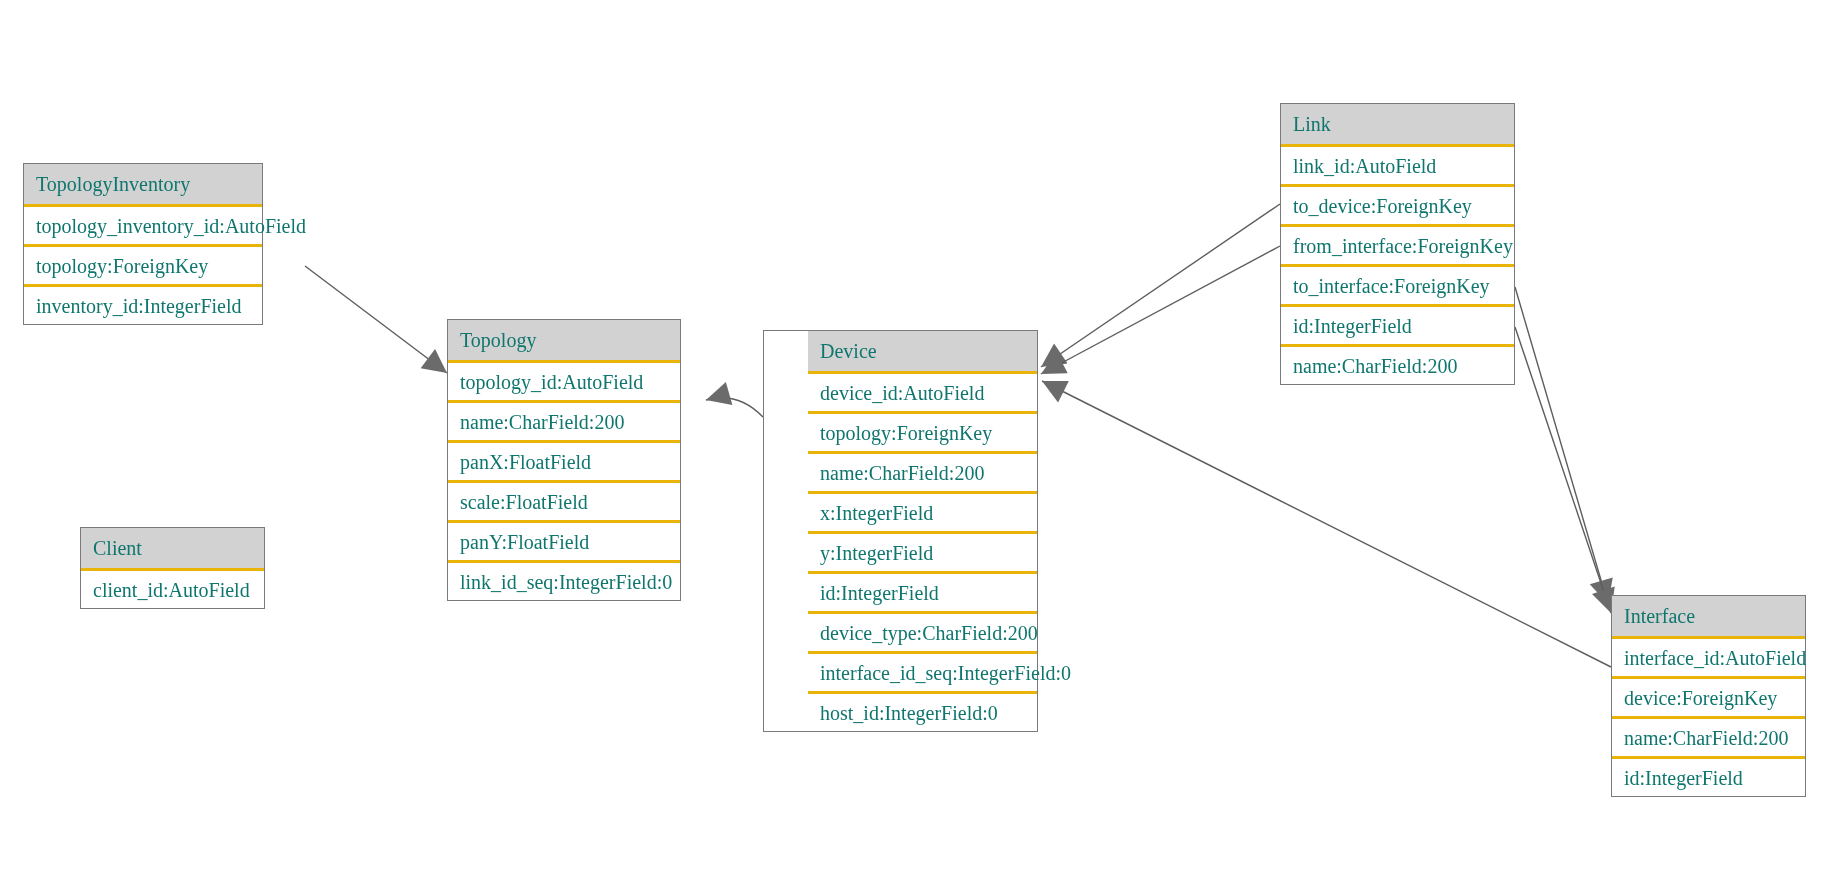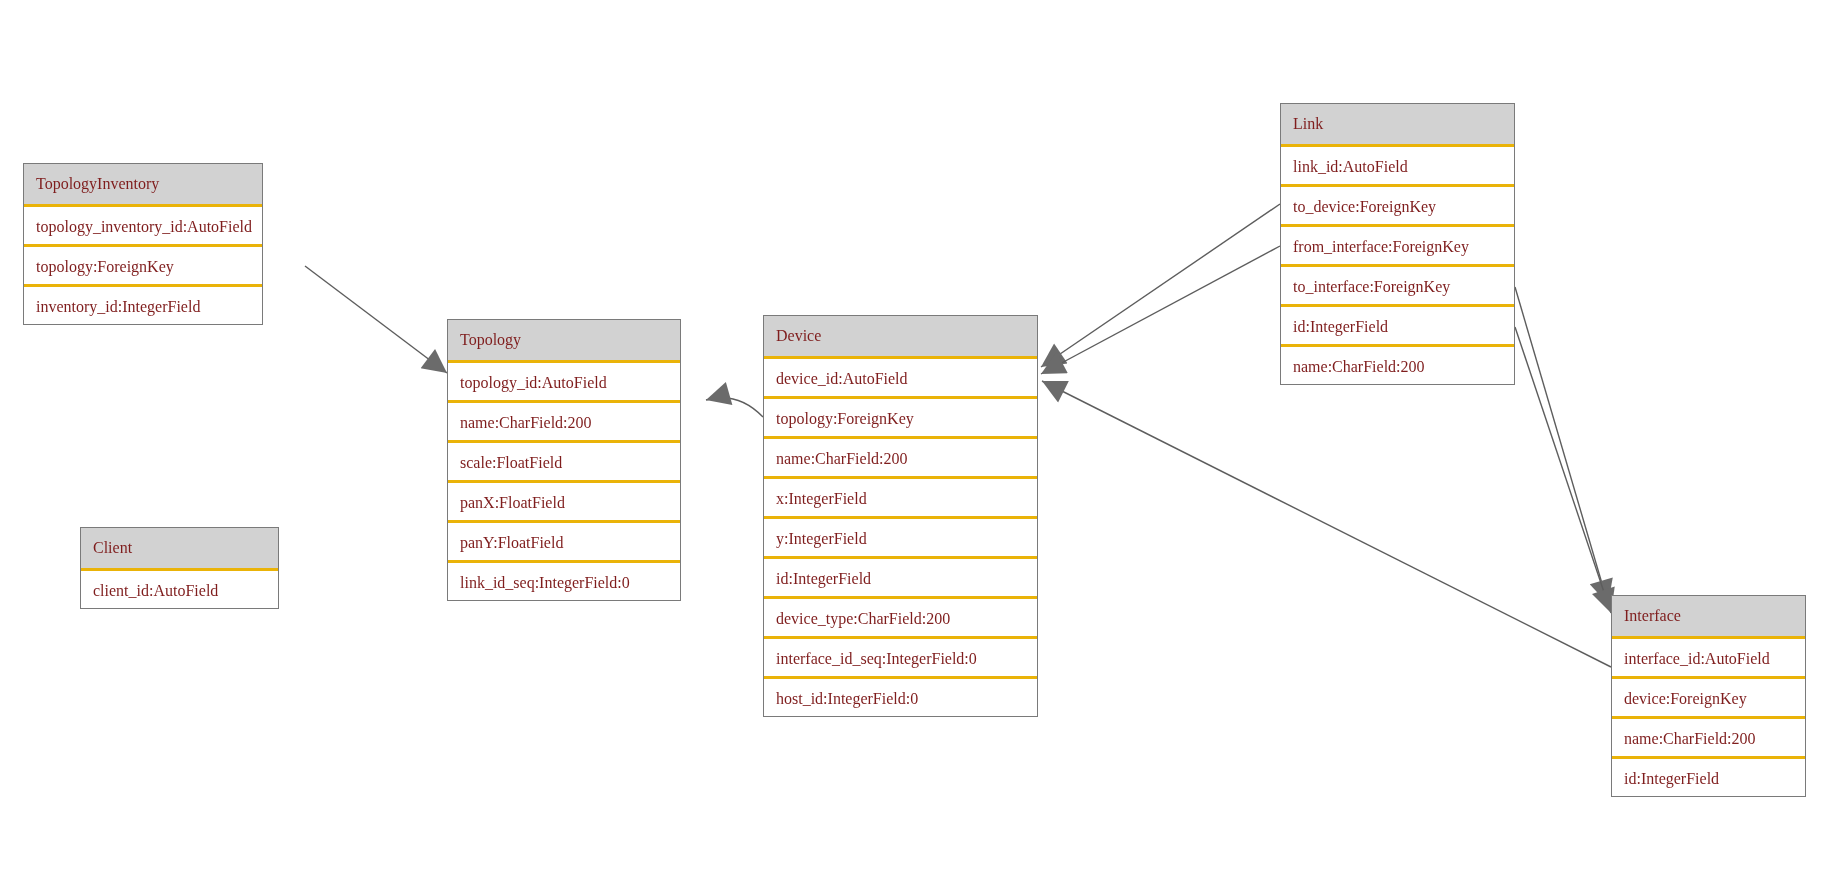--- a/index.html
+++ b/index.html
@@ -20,22 +20,22 @@
     left: 0;
     top: 0;
     width: 1824px;
     height: 874px;
   }
   .entity {
     position: absolute;
     border: 1px solid #7a7a7a;
     background: #ffffff;
     box-sizing: border-box;
-    color: #7f1d1d;
-    font-size: 16px;
+    color: #0f766e;
+    font-size: 20px;
   }
   .entity .hdr {
     height: 40px;
     line-height: 40px;
     background: #d2d2d2;
     padding-left: 12px;
     box-sizing: border-box;
     white-space: nowrap;
   }
   .entity .row {
@@ -43,22 +43,22 @@
     line-height: 39px;
     border-top: 3px solid #eab308;
     padding-left: 12px;
     box-sizing: border-box;
     white-space: nowrap;
     background: #ffffff;
   }
   
   #ent-topology-inventory { left: 23px;   top: 163px; width: 240px; }
   #ent-topology           { left: 447px;  top: 319px; width: 234px; }
-  #ent-client             { left: 80px;   top: 527px; width: 199px; }
-  #ent-device             { left: 763px;  top: 315px; width: 275px; }
+  #ent-client             { left: 80px;   top: 527px; width: 185px; }
+  #ent-device             { left: 763px;  top: 330px; width: 275px; padding-left: 44px; }
   #ent-link               { left: 1280px; top: 103px; width: 235px; }
   #ent-interface          { left: 1611px; top: 595px; width: 195px; }
 </style>
 </head>
 <body>
 
 <div id="canvas">
 
   <svg id="edges" viewBox="0 0 1824 874" xmlns="http://www.w3.org/2000/svg">
     <defs>
@@ -81,22 +81,22 @@
     <div class="hdr">TopologyInventory</div>
     <div class="row">topology_inventory_id:AutoField</div>
     <div class="row">topology:ForeignKey</div>
     <div class="row">inventory_id:IntegerField</div>
   </div>
 
   <div class="entity" id="ent-topology">
     <div class="hdr">Topology</div>
     <div class="row">topology_id:AutoField</div>
     <div class="row">name:CharField:200</div>
+    <div class="row">panX:FloatField</div>
     <div class="row">scale:FloatField</div>
-    <div class="row">panX:FloatField</div>
     <div class="row">panY:FloatField</div>
     <div class="row">link_id_seq:IntegerField:0</div>
   </div>
 
   <div class="entity" id="ent-client">
     <div class="hdr">Client</div>
     <div class="row">client_id:AutoField</div>
   </div>
 
   <div class="entity" id="ent-device">

